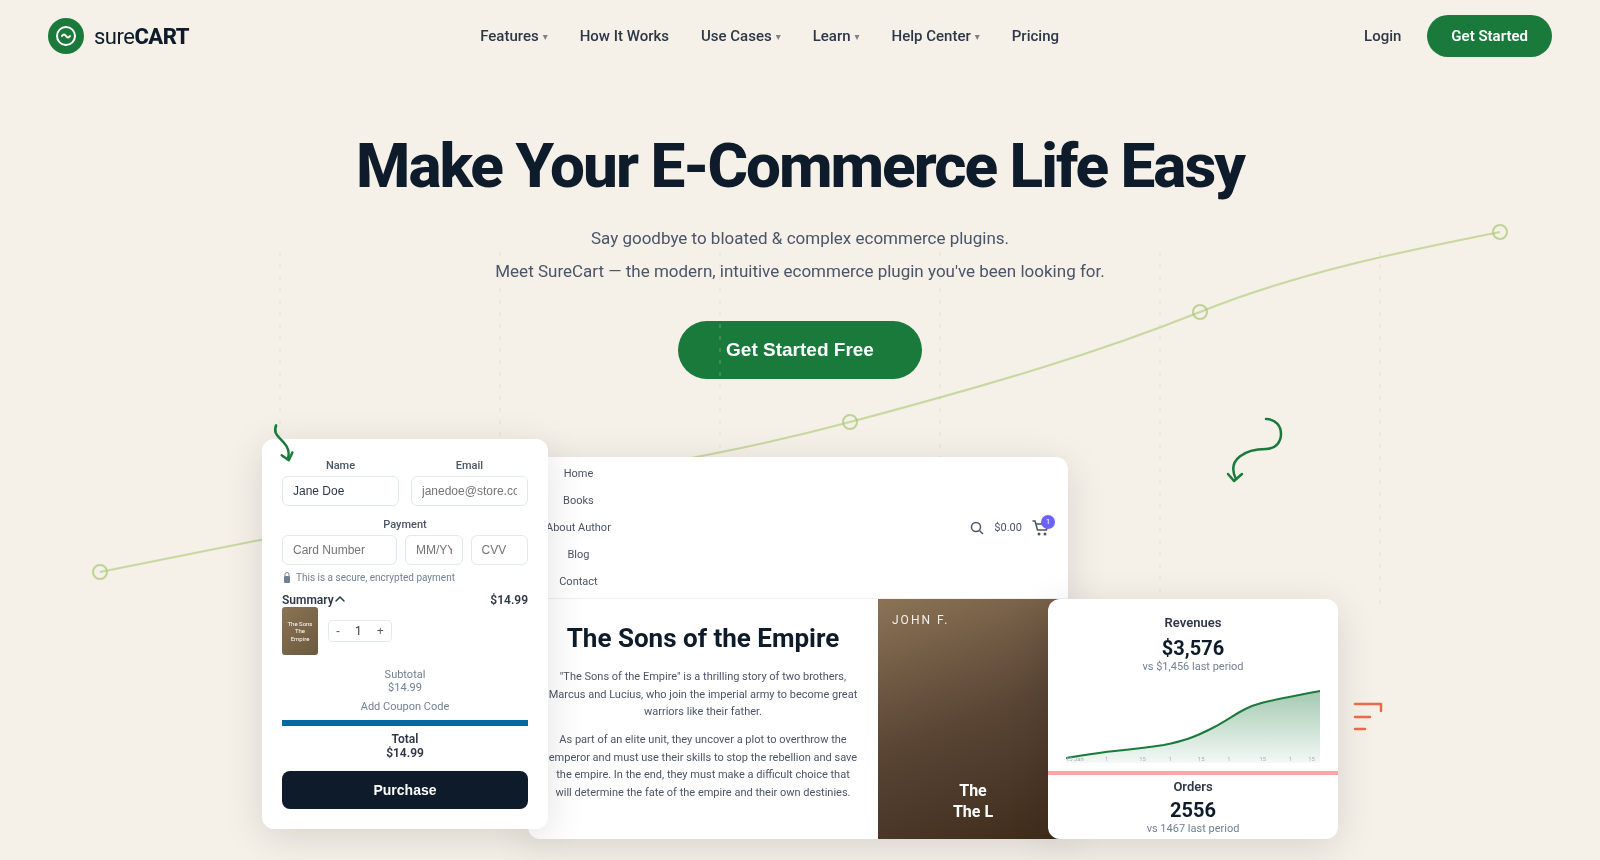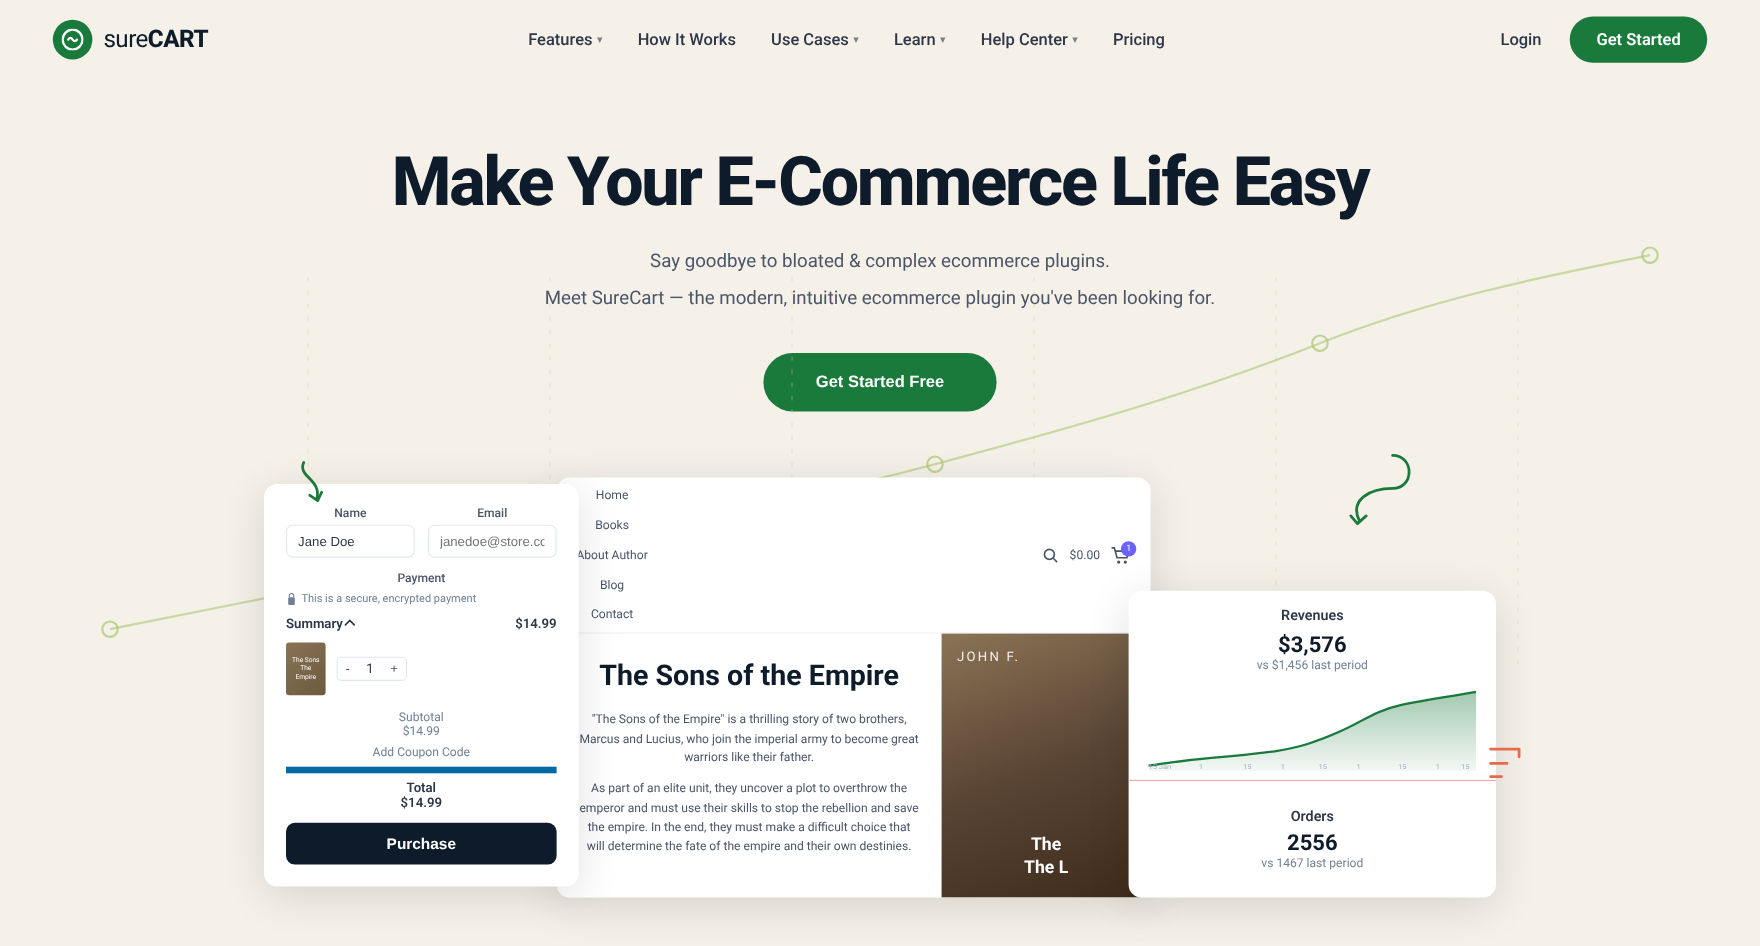--- a/index.html
+++ b/index.html
@@ -123,21 +123,21 @@
       font-size: 17px;
       color: #4a5568;
       margin-bottom: 40px;
     }
     .btn-hero {
       display: inline-block;
       background: #1a7a3c;
       color: white;
       padding: 18px 48px;
       border-radius: 50px;
-      font-size: 15px;
+      font-size: 19px;
       font-weight: 600;
       text-decoration: none;
       cursor: pointer;
       border: none;
       margin-bottom: 50px;
     }
 
     
     .hero-bg-chart {
       position: absolute;
@@ -210,21 +210,20 @@
       font-size: 10px;
       color: #718096;
       margin: 6px 0 10px;
     }
     .summary-header {
       display: flex;
       justify-content: center;
       font-size: 12px;
       font-weight: 600;
       color: #2d3748;
-      margin-bottom: 10px;
     }
     .summary-item {
       display: flex;
       align-items: center;
       gap: 10px;
       margin-bottom: 10px;
     }
     .book-thumb {
       width: 36px;
       height: 48px;
@@ -372,21 +371,21 @@
       color: rgba(255,255,255,0.9);
       font-size: 12px;
       font-weight: 400;
       letter-spacing: 2px;
     }
 
     
     .revenue-card {
       background: white;
       border-radius: 12px;
-      width: 334px;
+      width: 290px;
       box-shadow: 0 8px 40px rgba(0,0,0,0.12);
       position: relative;
       z-index: 3;
       margin-left: -20px;
       overflow: hidden;
     }
     .revenue-section {
       padding: 16px 18px 0;
     }
     .revenue-title {
@@ -403,22 +402,22 @@
     .revenue-compare {
       font-size: 11px;
       color: #718096;
       margin-bottom: 10px;
     }
     .revenue-chart {
       height: 80px;
       position: relative;
     }
     .orders-section {
-      padding: 25px 18px;
-      border-top: 1px solid #fca5a5;
+      padding: 4px 18px;
+      border-top: 4px solid #fca5a5;
       margin-top: 8px;
     }
     .orders-title {
       font-size: 13px;
       font-weight: 600;
       color: #2d3748;
       margin-bottom: 4px;
     }
     .orders-count {
       font-size: 20px;
@@ -547,20 +546,31 @@
             <label>Name</label>
             <input type="text" value="Jane Doe" style="">
           </div>
           <div class="field-group">
             <label>Email</label>
             <input type="text" placeholder="janedoe@store.com" style="">
           </div>
         </div>
 
         <label>Payment</label>
+        <div class="payment-row">
+          <div class="card-num">
+            <input type="text" placeholder="Card Number" style="">
+          </div>
+          <div class="exp">
+            <input type="text" placeholder="MM/YY" style="">
+          </div>
+          <div class="cvv">
+            <input type="text" placeholder="CVV" style="">
+          </div>
+        </div>
 
         <div class="secure-badge">
           <svg width="10" height="12" viewBox="0 0 10 12">
               <rect x="2" y="5" width="6" height="7" rx="1" fill="#718096"></rect>
               <path d="M3 5V3.5a2 2 0 014 0V5" stroke="#718096" fill="none" stroke-width="1"></path>
             </svg>
           <span>This is a secure, encrypted payment</span>
         </div>
 
         <div class="summary-header">

